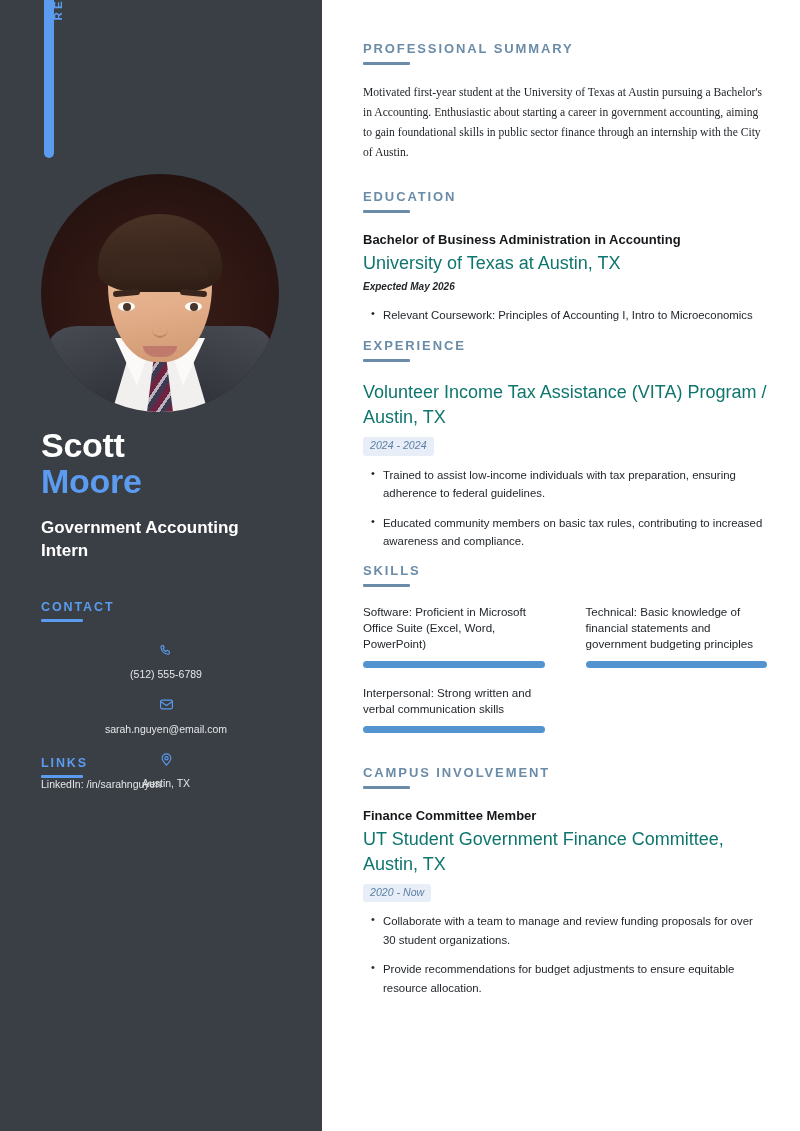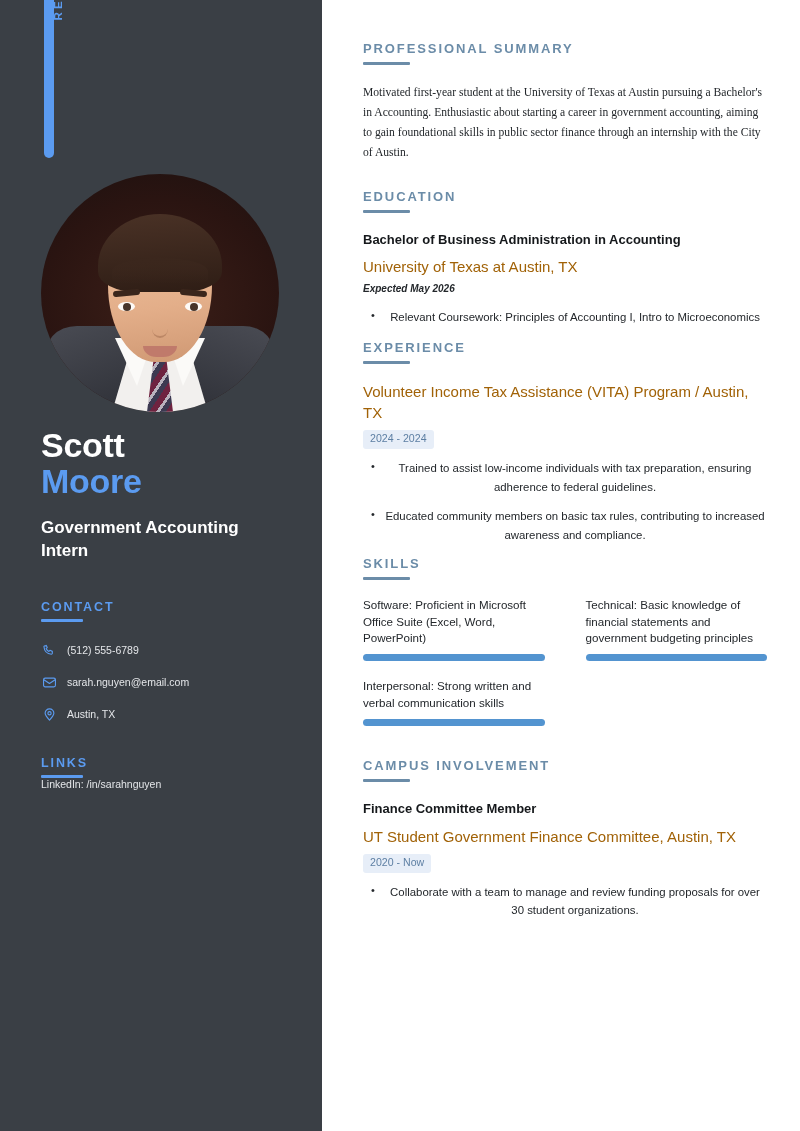--- a/index.html
+++ b/index.html
@@ -226,20 +226,21 @@
     margin-top: 5px;
     border-radius: 1px;
   }
 
   .contact-list { margin-top: 20px; }
   .contact-row {
     display: flex;
     align-items: center;
     gap: 10px;
     margin-bottom: 16px;
+    flex-direction: column;
   }
   .contact-icon {
     width: 16px;
     height: 16px;
     flex: 0 0 16px;
     display: flex;
     align-items: center;
     justify-content: center;
   }
   .contact-icon svg { width: 15px; height: 15px; display: block; }
@@ -288,44 +289,45 @@
     font-family: Liberation Serif, serif;
   }
 
   .entry-title {
     color: #15181b;
     font-size: 13px;
     font-weight: 700;
     line-height: 1.4;
   }
   .entry-sub {
-    color: #a16207;
-    font-size: 15px;
+    color: #0f766e;
+    font-size: 18px;
     line-height: 1.38;
-    margin-top: 8px;
+    margin-top: 2px;
   }
   .entry-date-italic {
     color: #23272b;
     font-size: 10px;
     font-style: italic;
     font-weight: 600;
     margin-top: 5px;
   }
   .date-badge {
     display: inline-block;
     margin-top: 7px;
     padding: 2px 7px 3px 7px;
     background: #e7eef8;
     color: #5d7fa3;
     font-size: 10.6px;
     border-radius: 3px;
     line-height: 1.3;
-  }
-
-  .bullets { margin-top: 10px; list-style: none; text-align: center; }
+    font-style: italic;
+  }
+
+  .bullets { margin-top: 10px; list-style: none; }
   .bullets li {
     position: relative;
     padding-left: 20px;
     color: #23272b;
     font-size: 11.4px;
     line-height: 1.62;
     margin-bottom: 11px;
   }
   .bullets li::before {
     content: "•";
@@ -517,18 +519,19 @@
       <div class="sec-heading">CAMPUS INVOLVEMENT</div>
       <div class="sec-underline"></div>
       <div style="margin-top: 18px;">
         <div class="entry-title">Finance Committee Member</div>
         <div class="entry-sub">UT Student Government Finance Committee, Austin, TX</div>
         <div>
           <span class="date-badge">2020 - Now</span>
         </div>
         <ul class="bullets">
           <li>Collaborate with a team to manage and review funding proposals for over 30 student organizations.</li>
+          <li>Provide recommendations for budget adjustments to ensure equitable resource allocation.</li>
         </ul>
       </div>
     </section>
 
   </main>
 </div>
 
 </body></html>

